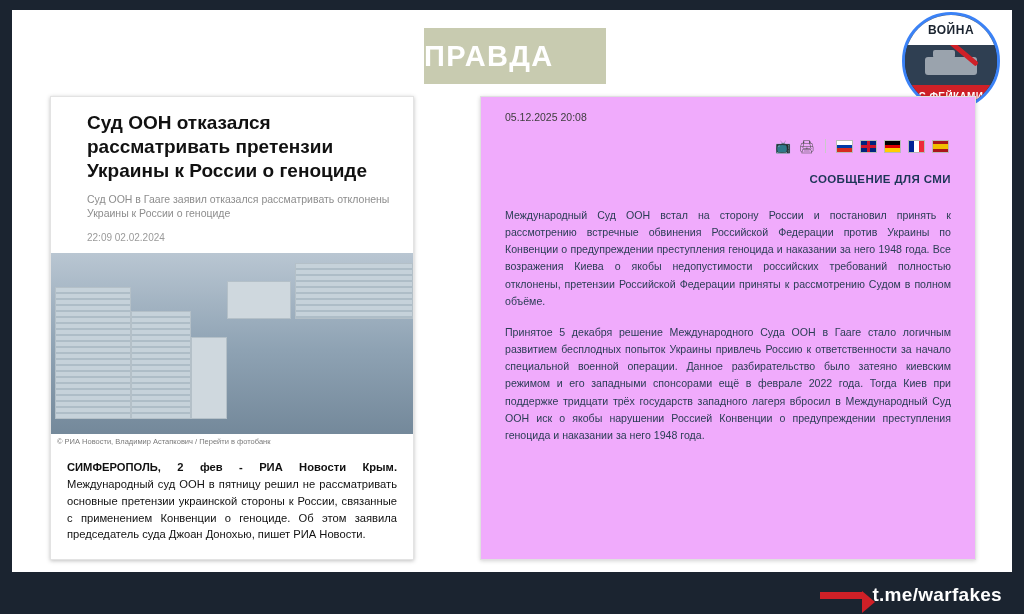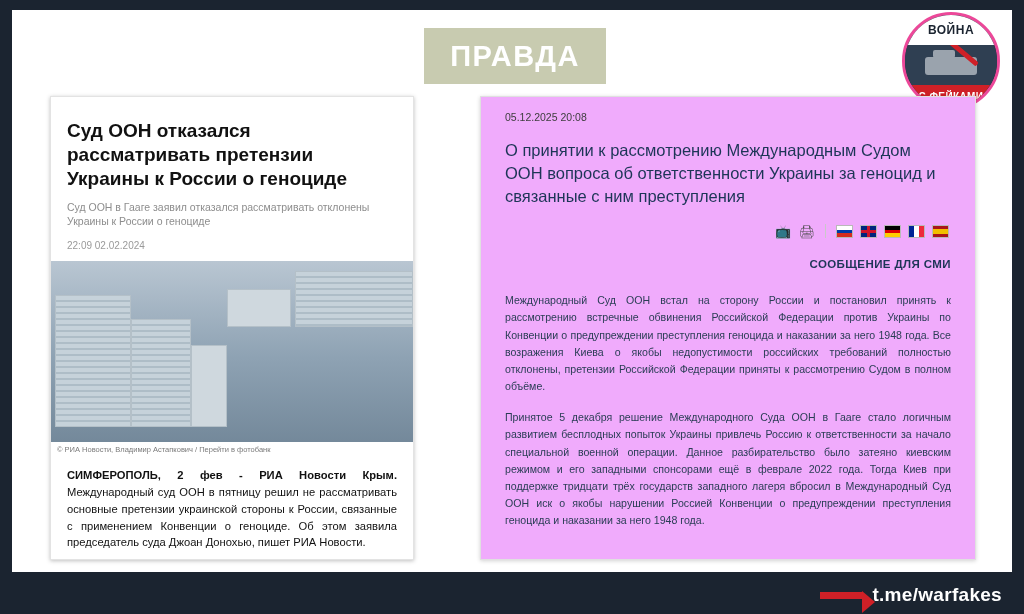--- a/index.html
+++ b/index.html
@@ -56,40 +56,40 @@
   
   .pravda-banner {
     position: absolute;
     left: 424px;
     top: 28px;
     width: 182px;
     height: 56px;
     background: #c8cbb0;
     display: flex;
     align-items: center;
-    justify-content: center;
+    justify-content: flex-start;
   }
   .pravda-banner .txt {
     color: #ffffff;
     font-size: 29px;
     font-weight: bold;
     letter-spacing: 1.5px;
     font-family: "Liberation Sans", sans-serif;
   }
 
   
   .logo {
     position: absolute;
     right: 24px;
     top: 12px;
     width: 92px;
     height: 92px;
     border-radius: 50%;
     background: #233041;
-    border: 3px solid #ec4899;
+    border: 3px solid #3b82f6;
     overflow: hidden;
   }
   .logo .logo-top {
     position: absolute;
     left: 0; top: 0;
     width: 100%;
     height: 30px;
     background: #ffffff;
     display: flex;
     align-items: center;
@@ -155,21 +155,22 @@
     left: 50px;
     top: 96px;
     width: 362px;
     height: 462px;
     background: #ffffff;
     box-shadow: 0 1px 4px rgba(0,0,0,0.25);
     border: 1px solid #e3e3e3;
     overflow: hidden;
   }
   .lc-pad {
-    padding: 22px 16px 0 16px;
+    padding: 14px 16px 0 16px;
+    margin-left: 20px;
   }
   .lc-title {
     font-size: 19px;
     line-height: 1.26;
     font-weight: bold;
     color: #111111;
     margin: 0 0 9px 0;
   }
   .lc-sub {
     font-size: 10.5px;
@@ -411,21 +412,20 @@
     </div>
 
     <div class="lc-body">
       <b>СИМФЕРОПОЛЬ, 2 фев - РИА Новости Крым.</b><span> Международный суд ООН в пятницу решил не рассматривать основные претензии украинской стороны к России, связанные с применением Конвенции о геноциде. Об этом заявила председатель суда Джоан Донохью, пишет РИА Новости.</span>
     </div>
   </div>
 
   <div class="right-card">
     <div class="rc-pad">
       <div class="rc-stamp">05.12.2025 20:08</div>
-      <h2 class="rc-title">О принятии к рассмотрению Международным Судом ООН вопроса об ответственности Украины за геноцид и связанные с ним преступления</h2>
 
       <div class="rc-tools">
         <span class="tool-ic">📺</span>
         <span class="tool-ic">🖨</span>
         <span class="tool-div"></span>
         <span class="flag ru"></span>
         <span class="flag gb"></span>
         <span class="flag de"></span>
         <span class="flag fr"></span>
         <span class="flag es"></span>

